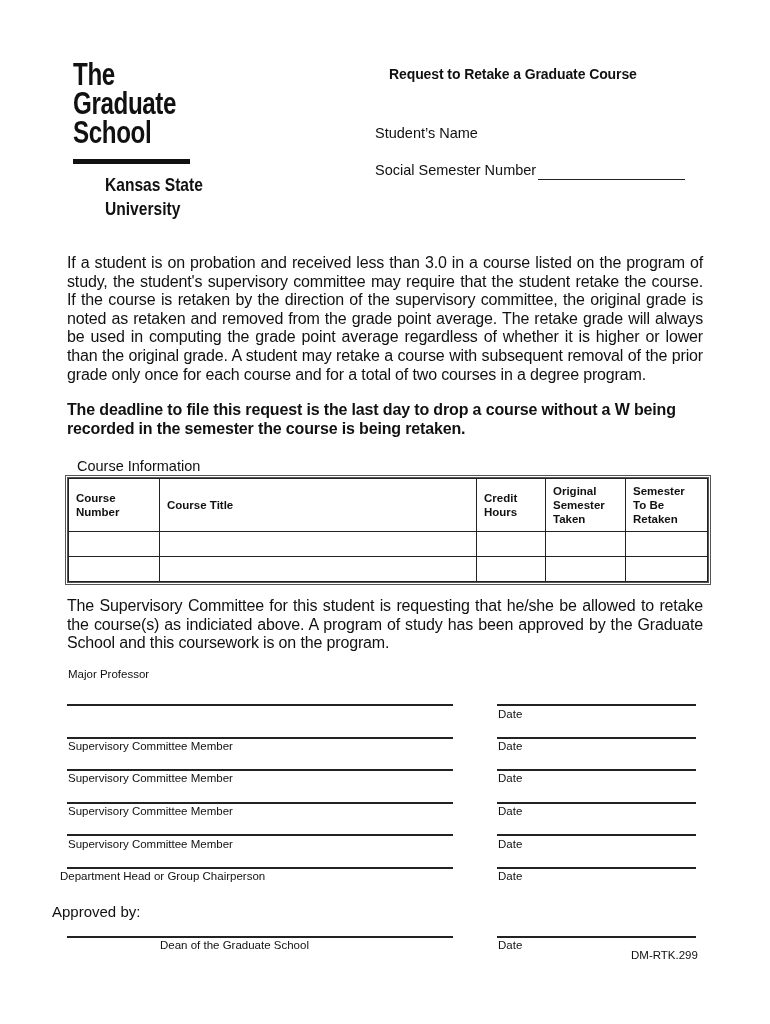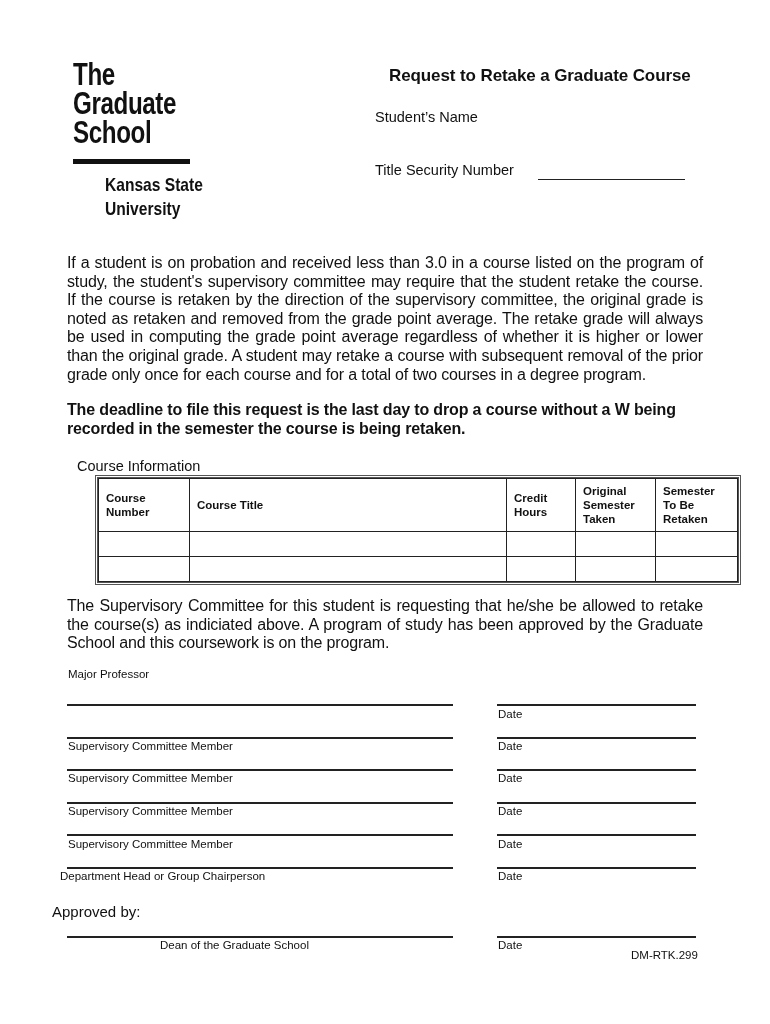--- a/index.html
+++ b/index.html
@@ -1,48 +1,48 @@
 <!DOCTYPE html>
 <html><head>
 <meta charset="utf-8">
 <style>
   html, body { margin: 0; padding: 0; background: #ffffff; }
   body { width: 770px; height: 1024px; position: relative; overflow: hidden; font-family: "Liberation Sans", sans-serif; color: #111; }
   .abs { position: absolute; }
   .logo-line { font-family: "Liberation Sans", sans-serif; font-weight: 700; font-size: 31px; line-height: 29px; letter-spacing: -0.5px; transform: scaleX(0.78); transform-origin: left top; color: #111; }
   .logo-bar { background: #111; height: 5px; }
   .logo-univ { font-weight: 700; font-size: 19px; line-height: 24px; transform: scaleX(0.82); transform-origin: left top; color: #111; }
-  .title { font-weight: 700; font-size: 17px; letter-spacing: -0.1px; }
+  .title { font-weight: 700; font-size: 14px; letter-spacing: -0.1px; }
   .label { font-size: 14.5px; }
   .underline { border-bottom: 1.5px solid #222; }
   .para { font-size: 16px; line-height: 18.6px; text-align: justify; letter-spacing: -0.15px; }
   .bold { font-weight: 700; }
   table.course { border-collapse: collapse; }
-  .tbl-outer { border: 3px double #555; padding: 0; margin-left: 30px; }
+  .tbl-outer { border: 3px double #555; padding: 0; }
   table.course td { border: 1px solid #222; font-size: 11.5px; font-weight: 700; vertical-align: middle; padding: 0 7px; line-height: 14px; }
   .sigline { border-top: 2px solid #222; height: 0; }
   .siglabel { font-size: 11.5px; }
 </style>
 </head>
 <body>
 
 <div class="abs" style="left:73px; top:60px;">
   <div class="logo-line">The</div>
   <div class="logo-line">Graduate</div>
   <div class="logo-line">School</div>
 </div>
 <div class="abs logo-bar" style="left:73px; top:159px; width:117px;"></div>
 <div class="abs" style="left:86px; top:173px;margin-left:19px;">
   <div class="logo-univ">Kansas State</div>
   <div class="logo-univ">University</div>
 </div>
 
 <div class="abs title" style="left:389px; top:66px;">Request to Retake a Graduate Course</div>
-<div class="abs label" style="left:375px; top:109px;">Student’s Name</div>
-<div class="abs label" style="left:375px; top:162px;">Title Security Number</div>
+<div class="abs label" style="left:375px; top:125px;">Student’s Name</div>
+<div class="abs label" style="left:375px; top:162px;">Social Semester Number</div>
 <div class="abs underline" style="left:538px; top:166px; width:147px; height:13px;"></div>
 
 <div class="abs para" style="left:67px; top:254px; width:636px;">If a student is on probation and received less than 3.0 in a course listed on the program of study, the student's supervisory committee may require that the student retake the course.  If the course is retaken by the direction of the supervisory committee, the original grade is noted as retaken and removed from the grade point average.  The retake grade will always be used in computing the grade point average regardless of whether it is higher or lower than the original grade.  A student may retake a course with subsequent removal of the prior grade only once for each course and for a total of two courses in a degree program.</div>
 
 <div class="abs para bold" style="left:67px; top:401px; width:638px; text-align:left;">The deadline to file this request is the last day to drop a course without a W being recorded in the semester the course is being retaken.</div>
 
 <div class="abs label" style="left:67px; top:458px;margin-left:10px;">Course Information</div>
 <div class="abs tbl-outer" style="left:65px; top:475px;">
   <table class="course">
     <tbody>

